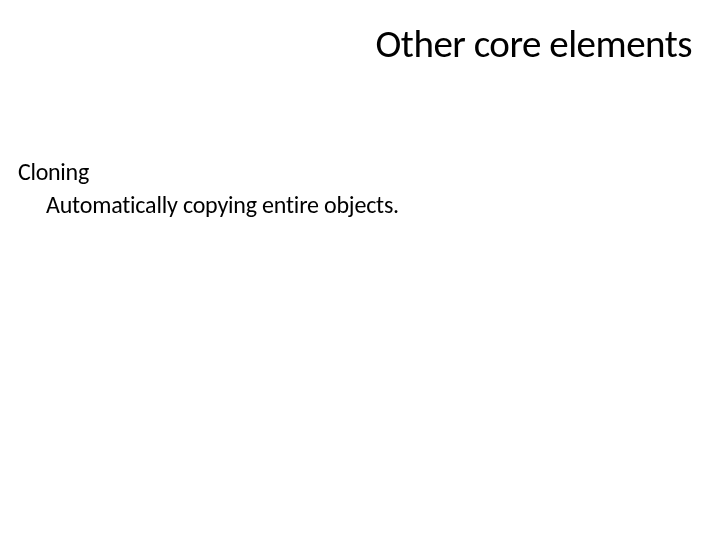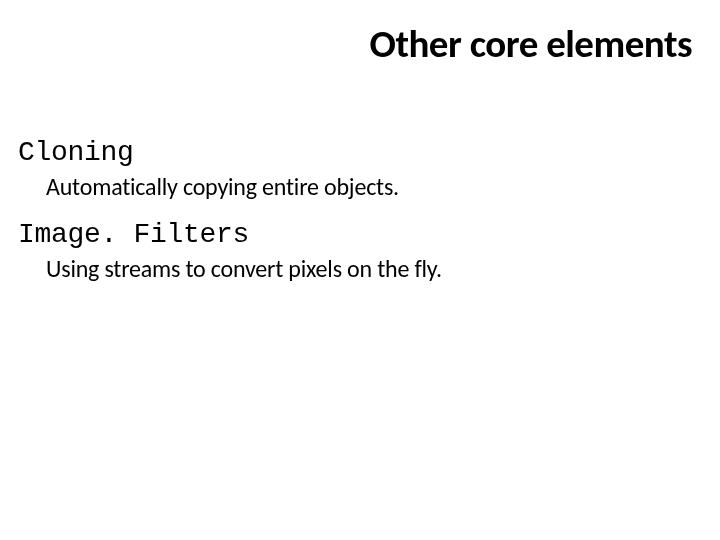--- a/index.html
+++ b/index.html
@@ -11,50 +11,45 @@
       color: #000000;
       overflow: hidden;
     }
     .slide {
       width: 100%;
       height: 100%;
       padding: 20px 28px 20px 18px;
     }
     .title {
       font-size: 39px;
-      font-weight: 700;
+      font-weight: 400;
       text-align: right;
-      margin-bottom: 70px;
+      margin-bottom: 90px;
       letter-spacing: -0.5px;
     }
     .section {
       margin-bottom: 18px;
     }
     .section-heading {
-      font-size: 28px;
+      font-size: 24px;
       font-weight: 400;
       margin-bottom: 4px;
       letter-spacing: -0.3px;
-      font-family: Liberation Mono, monospace;
     }
     .section-desc {
       font-size: 24px;
       font-weight: 400;
       margin-left: 28px;
       letter-spacing: -0.2px;
     }
   </style>
 </head>
 <body>
 
 <div class="slide">
   <h1 class="title">Other core elements</h1>
 
   <div class="section">
     <div class="section-heading">Cloning</div>
     <div class="section-desc">Automatically copying entire objects.</div>
   </div>
 
-  <div class="section">
-    <div class="section-heading">Image. Filters</div>
-    <div class="section-desc">Using streams to convert pixels on the fly.</div>
-  </div>
 </div>
 
 </body></html>

